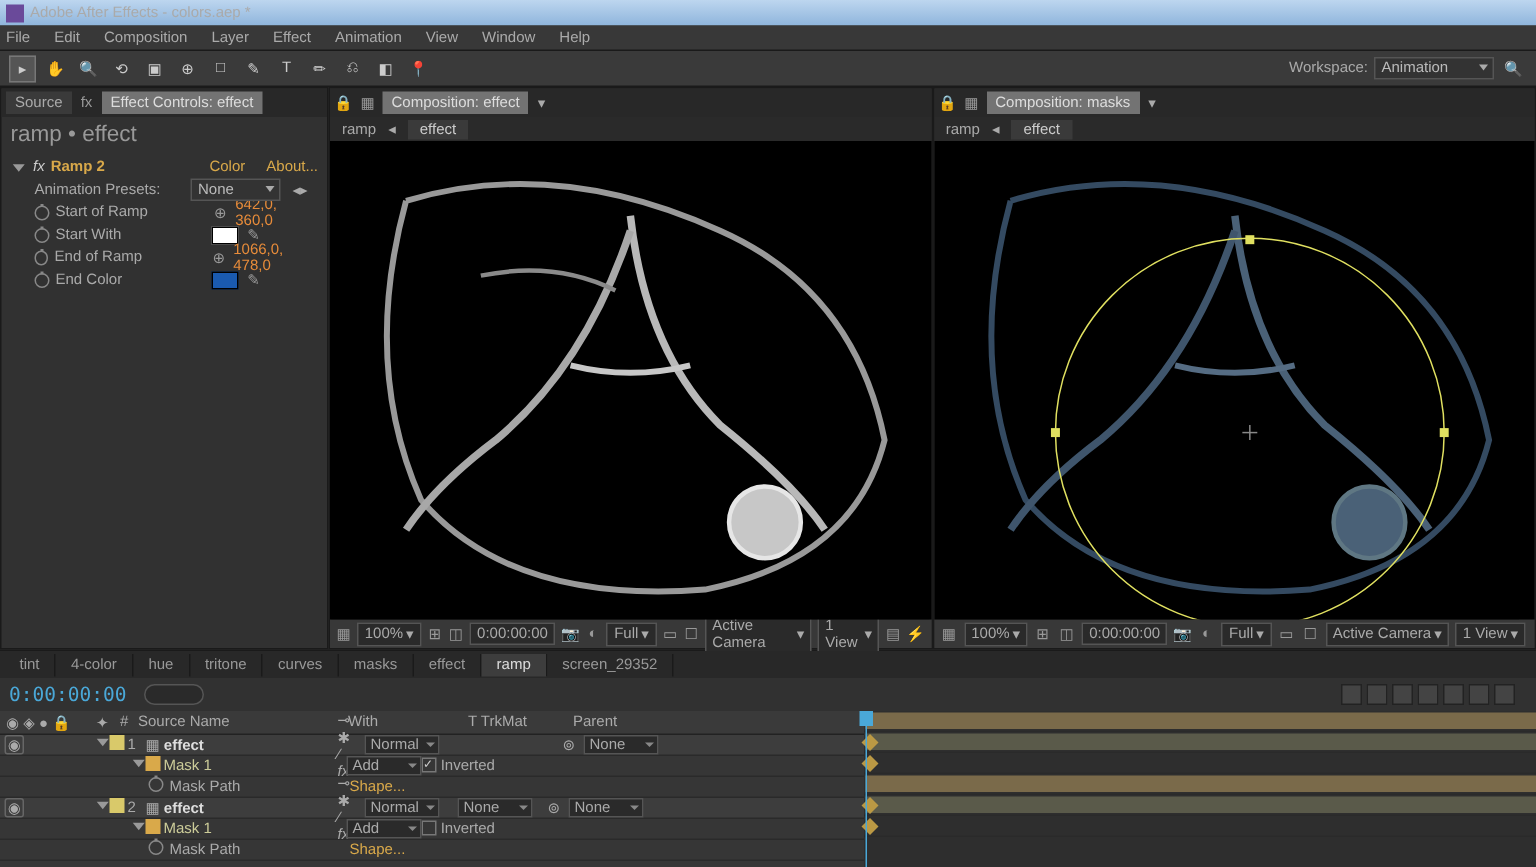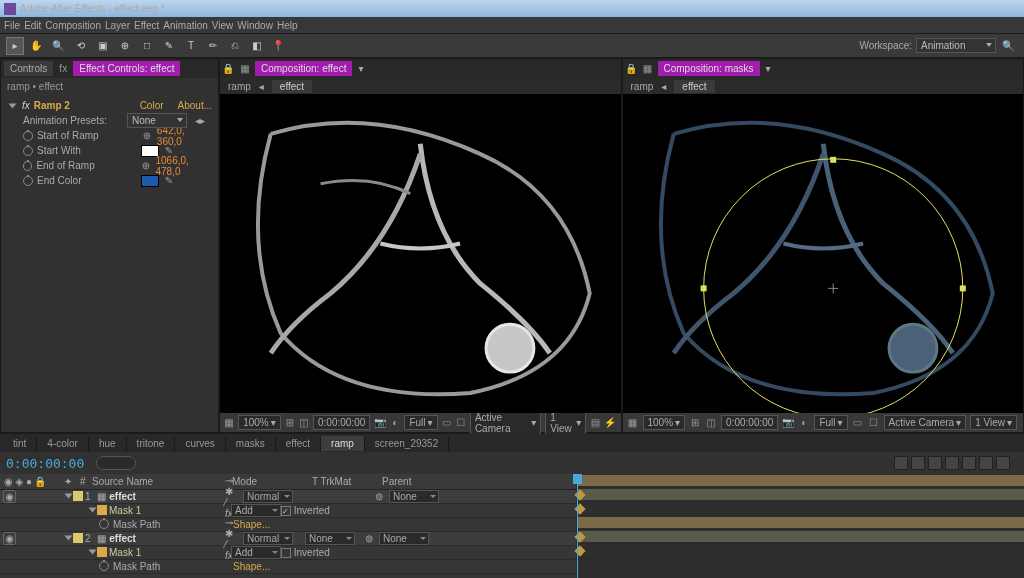--- a/index.html
+++ b/index.html
@@ -1,31 +1,31 @@
 <!DOCTYPE html>
 <html><head>
 <meta charset="utf-8">
 <style>
 *{margin:0;padding:0;box-sizing:border-box;font-family:Tahoma,Arial,sans-serif;font-size:10px;color:#aaa;user-select:none}
 body{width:1024px;height:578px;background:#2a2a2a;overflow:hidden;position:relative}
 .titlebar{height:17px;background:linear-gradient(#bdd6ef,#8fb5dc);display:flex;align-items:center;padding:0 4px;color:#222}
 .titlebar .ae-icon{width:12px;height:12px;background:#6a4a9a;margin-right:4px;display:inline-block}
-.menubar{height:17px;background:#383838;display:flex;align-items:center;padding:0 4px;gap:4px;color:#ccc;border-bottom:1px solid #1a1a1a}
+.menubar{height:17px;background:#383838;display:flex;align-items:center;padding:0 4px;gap:16px;color:#ccc;border-bottom:1px solid #1a1a1a}
 .menubar span{cursor:default}
 .toolbar{height:24px;background:#3a3a3a;display:flex;align-items:center;padding:0 6px;gap:4px;border-bottom:1px solid #1a1a1a}
 .toolbar .tool{width:18px;height:18px;display:flex;align-items:center;justify-content:center;color:#ccc}
 .toolbar .tool.sel{background:#555;border:1px solid #777}
 .toolbar .ws{margin-left:auto;display:flex;align-items:center;gap:4px}
 .content{display:flex;height:375px}
 .panel{background:#313131;border:1px solid #1a1a1a}
 .panel-tabs{height:19px;background:#282828;display:flex;align-items:center;padding:0 3px;gap:4px}
 .panel-tabs .tab{padding:2px 6px;background:#3a3a3a;color:#aaa;font-size:10px}
-.panel-tabs .tab.active{background:#a21caf;color:#ddd}
+.panel-tabs .tab.active{background:#737373;color:#ddd}
 .left{width:219px;display:flex;flex-direction:column}
-.ec-header{padding:3px 6px;font-size:10px;color:#999}
+.ec-header{padding:3px 6px;font-size:15px;color:#999}
 .ec-body{padding:3px 6px;font-size:10px}
 .ec-row{display:flex;align-items:center;height:15px;gap:4px}
 .tw{display:inline-block;width:0;height:0;border-top:4px solid transparent;border-bottom:4px solid transparent;border-left:5px solid #999;margin:0 3px}
 .tw.open{transform:rotate(90deg)}
 .stopwatch{width:10px;height:10px;border:1px solid #888;border-radius:50%;display:inline-block;position:relative}
 .stopwatch::after{content:'';position:absolute;top:-2px;left:3px;width:2px;height:2px;background:#888}
 .ec-label{color:#aaa;min-width:100px}
 .ec-val{color:#d9a94a}
 .ec-val.orange{color:#e88c3a}
 .swatch{width:18px;height:12px;border:1px solid #000;display:inline-block}
@@ -73,21 +73,21 @@
 .bar-row{height:14px;border-bottom:1px solid #2a2a2a;position:relative}
 .bar{position:absolute;left:1px;right:0;top:1px;bottom:1px;background:#7a6a4a}
 .bar.dark{background:#5a5a4a}
 .diamond{position:absolute;left:0;top:3px;width:8px;height:8px;background:#b94;transform:rotate(45deg)}
 </style>
 </head>
 <body>
 
 <div class="titlebar">
   <span class="ae-icon"></span>
-  <span>Adobe After Effects - effect.aep *</span>
+  <span>Adobe After Effects - colors.aep *</span>
 </div>
 
 <div class="menubar">
   <span>File</span>
   <span>Edit</span>
   <span>Composition</span>
   <span>Layer</span>
   <span>Effect</span>
   <span>Animation</span>
   <span>View</span>
@@ -113,21 +113,21 @@
     <span>Workspace:</span>
     <div class="dropdown" style="min-width:80px">Animation</div>
     <div class="tool">🔍</div>
   </div>
 </div>
 
 <div class="content">
 
   <div class="left panel">
     <div class="panel-tabs">
-      <span class="tab">Controls</span>
+      <span class="tab">Source</span>
       <span class="smallicon">fx</span>
       <span class="tab active">Effect Controls: effect</span>
     </div>
     <div class="ec-header">ramp • effect</div>
     <div class="ec-body">
       <div class="ec-row">
         <span class="tw open"></span>
         <span style="color:#ccc;font-style:italic">fx</span>
         <span class="link" style="font-weight:bold">Ramp 2</span>
         <span style="margin-left:auto" class="link">Color</span>
@@ -283,21 +283,21 @@
       <div class="ti"></div>
     </div>
   </div>
   <div class="tl-body">
     <div class="tl-left">
       <div class="tl-colhead">
         <div style="width:60px">◉ ◈ ● 🔒</div>
         <div style="width:16px">✦</div>
         <div style="width:12px">#</div>
         <div style="width:140px">Source Name</div>
-        <div style="width:80px">Mode</div>
+        <div style="width:80px">With</div>
         <div style="width:70px">T  TrkMat</div>
         <div style="width:80px">Parent</div>
       </div>
 
       <div class="tl-row layer">
         <div style="width:14px"><span class="eye">◉</span></div>
         <div style="width:46px"></div>
         <div style="width:10px"><span class="tw open"></span></div>
         <div style="width:12px"><span class="colorlabel"></span></div>
         <div style="width:12px">1</div>

